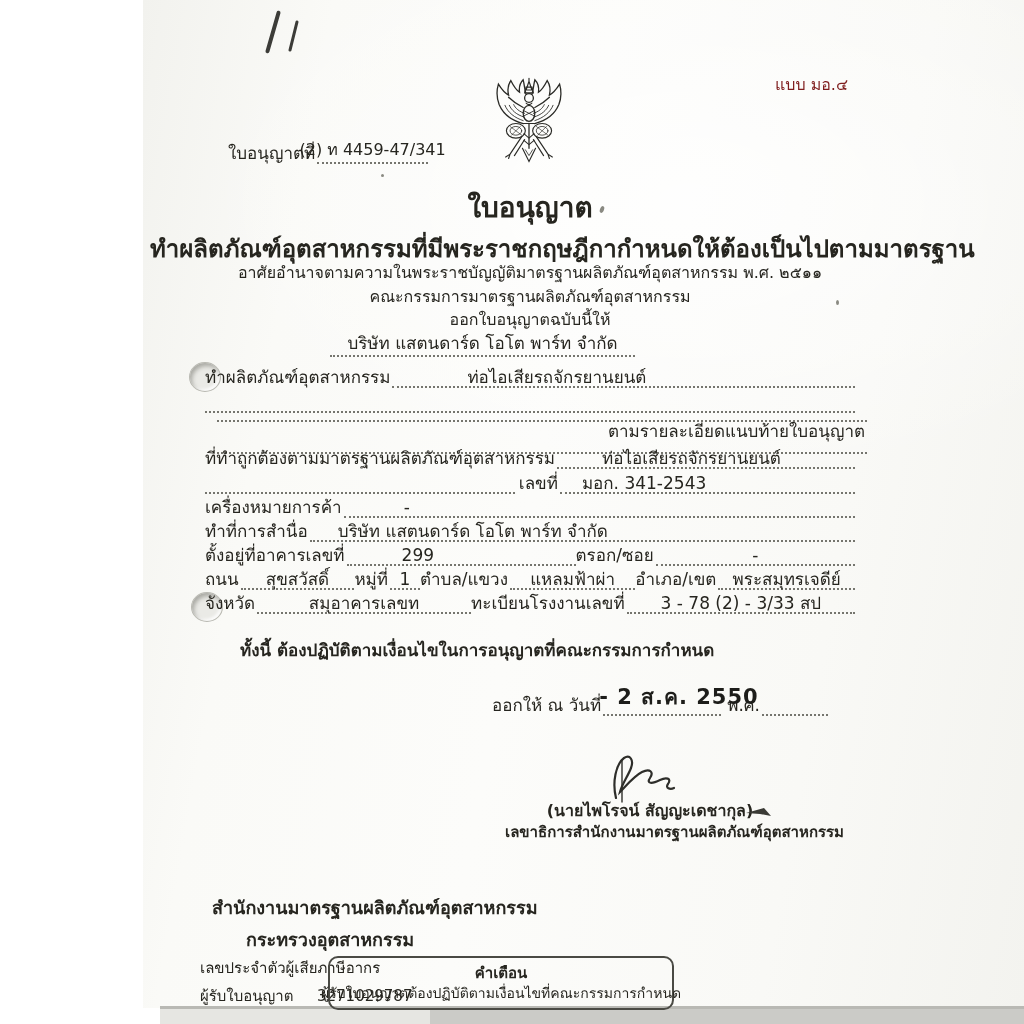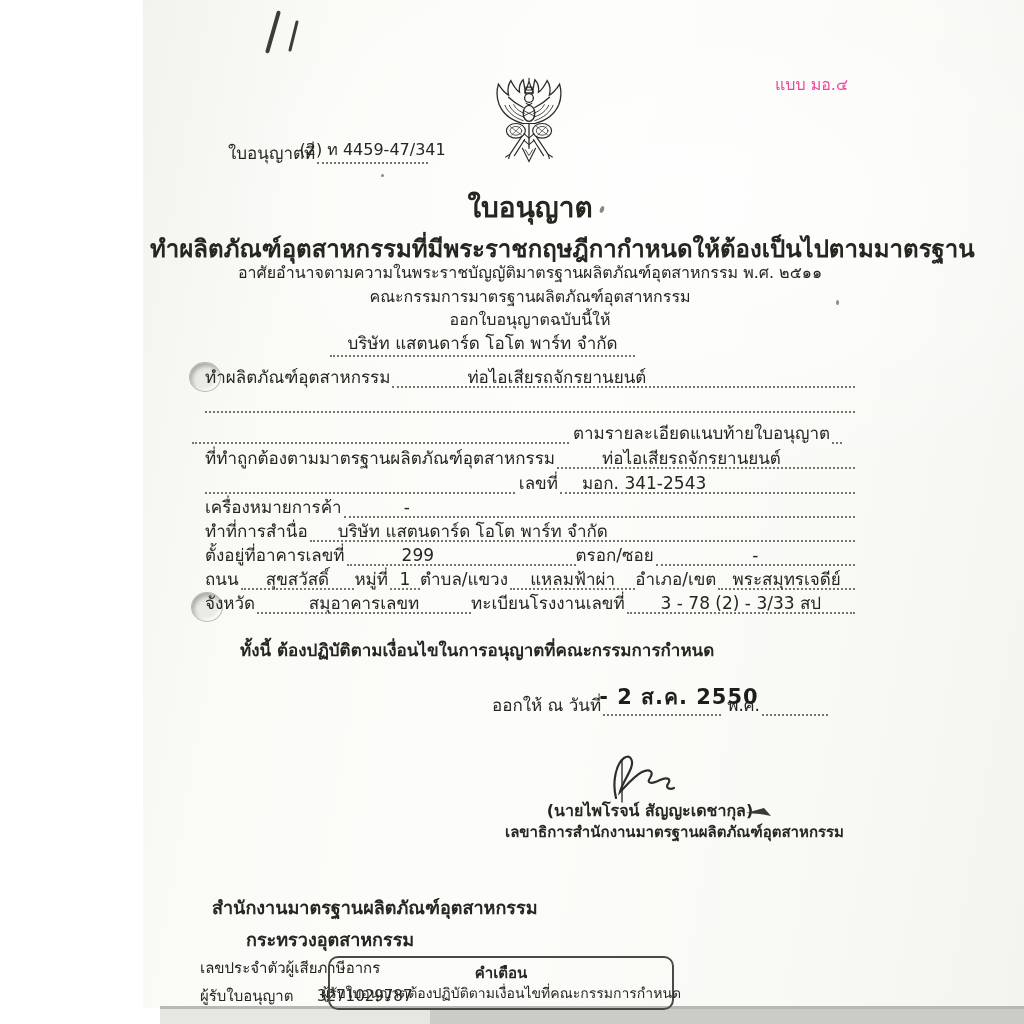--- a/index.html
+++ b/index.html
@@ -68,21 +68,21 @@
   <div class="pen" style="left:271px;top:10px;width:4px;height:44px;transform:rotate(16deg);"></div>
   <div class="pen" style="left:292px;top:20px;width:3px;height:32px;transform:rotate(14deg);"></div>
 
   <div class="hole" style="left:189px;top:362px;"></div>
   <div class="hole" style="left:191px;top:592px;"></div>
 
   <div class="speck" style="left:600px;top:206px;width:4px;height:7px;transform:rotate(20deg);"></div>
   <div class="speck" style="left:381px;top:174px;width:3px;height:3px;"></div>
   <div class="speck" style="left:836px;top:300px;width:3px;height:5px;"></div>
 
-  <div class="abs t" style="left:775px;top:76px;font-size:16px;color:#ec4899;">แบบ มอ.๔</div>
+  <div class="abs t" style="left:775px;top:76px;font-size:16px;color:#7f1d1d;">แบบ มอ.๔</div>
 
   <div class="row" style="left:228px;top:138px;width:200px;height:26px;">
     <span class="lbl">ใบอนุญาตที่</span>
     <span class="fill c">
       <span class="val" style="top:-3px;font-size:16px;">(2) ท 4459-47/341</span>
     </span>
   </div>
 
   <div class="abs" style="left:478px;top:74px;width:102px;height:118px;">
     <svg viewBox="0 0 140 150" width="102" height="118" stroke="#2b2b27" fill="none" stroke-width="2" stroke-linecap="round">
@@ -141,21 +141,21 @@
     <span class="lbl">ทำผลิตภัณฑ์อุตสาหกรรม</span>
     <span class="fill">
       <span class="val" style="margin-left:75px;">ท่อไอเสียรถจักรยานยนต์</span>
     </span>
   </div>
 
   <div class="row" style="left:205px;top:390px;width:650px;height:23px;">
     <span class="fill"></span>
   </div>
 
-  <div class="row" style="left:192px;top:420px;width:650px;height:24px;">
+  <div class="row" style="left:217px;top:420px;width:650px;height:24px;flex-direction:column;">
     <span class="fill"></span>
     <span class="lbl" style="padding-left:4px;">ตามรายละเอียดแนบท้ายใบอนุญาต</span>
     <span class="fill" style="flex:0 0 10px;"></span>
   </div>
 
   <div class="row" style="left:205px;top:445px;width:650px;height:24px;">
     <span class="lbl">ที่ทำถูกต้องตามมาตรฐานผลิตภัณฑ์อุตสาหกรรม</span>
     <span class="fill">
       <span class="val" style="margin-left:45px;">ท่อไอเสียรถจักรยานยนต์</span>
     </span>

